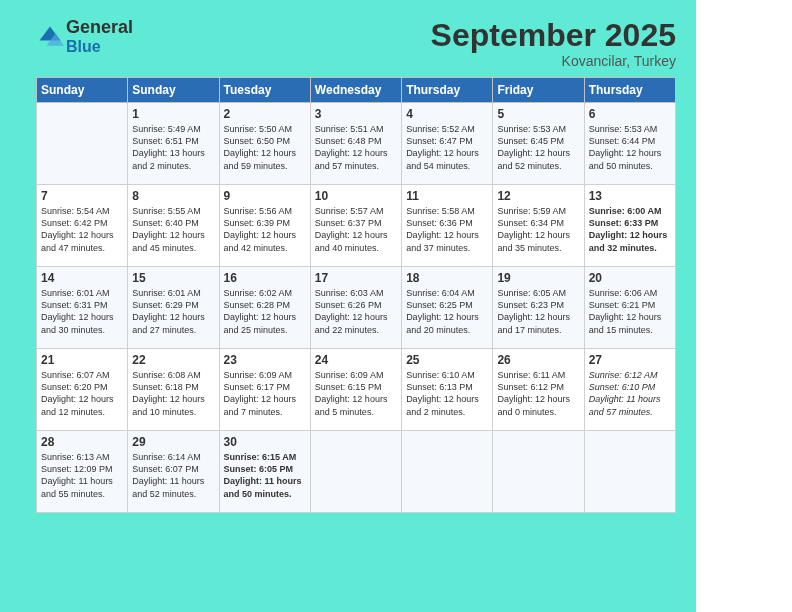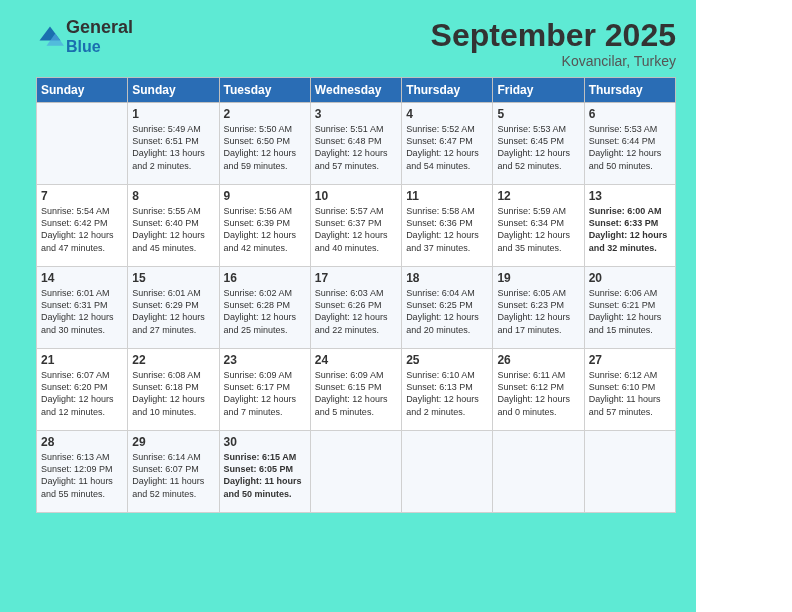--- a/index.html
+++ b/index.html
@@ -318,21 +318,21 @@
           </td>
           <td>
             <span class="day-num">26</span>
             <div class="cell-info" style="white-space: pre-line;">Sunrise: 6:11 AM
 Sunset: 6:12 PM
 Daylight: 12 hours
 and 0 minutes.</div>
           </td>
           <td>
             <span class="day-num">27</span>
-            <div class="cell-info" style="white-space: pre-line;">Sunrise: 6:12 AM
+            <div class="cell-info" style="white-space: pre-line; font-style: italic;">Sunrise: 6:12 AM
 Sunset: 6:10 PM
 Daylight: 11 hours
 and 57 minutes.</div>
           </td>
         </tr>
         <tr>
           <td>
             <span class="day-num">28</span>
             <div class="cell-info" style="white-space: pre-line;">Sunrise: 6:13 AM
 Sunset: 12:09 PM

